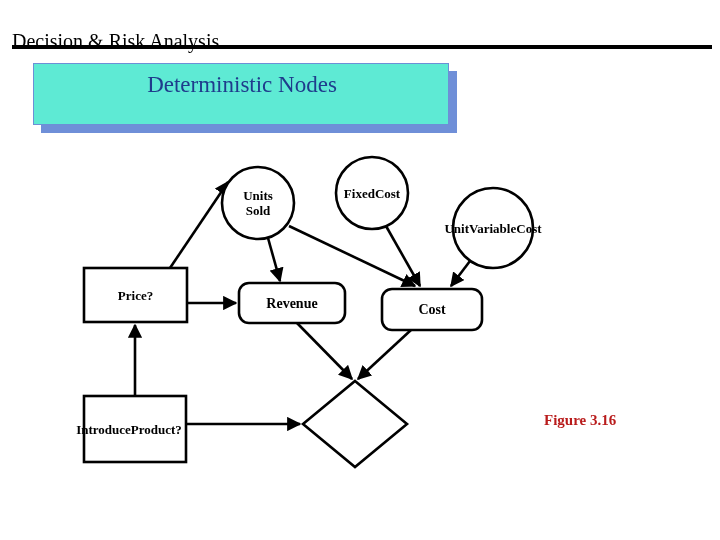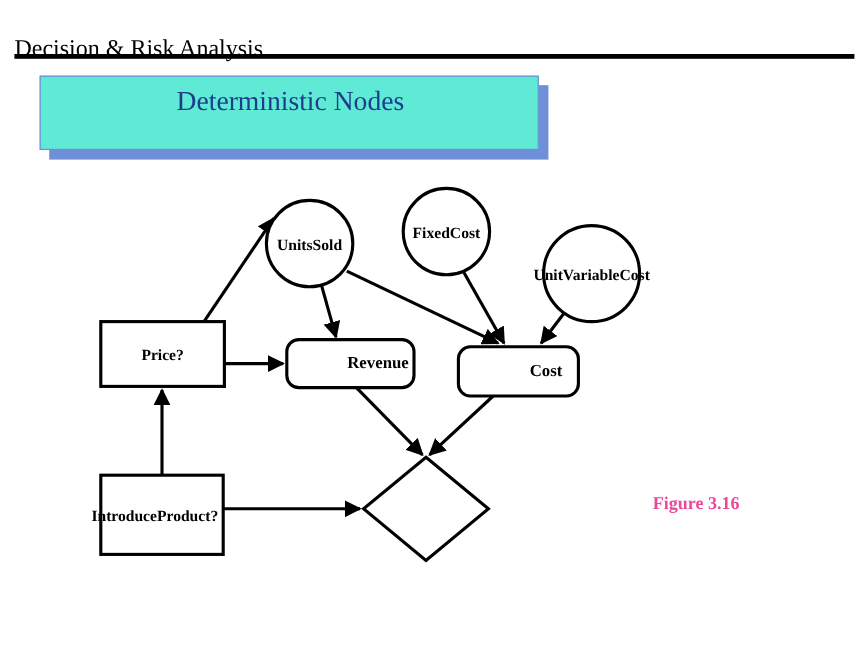--- a/index.html
+++ b/index.html
@@ -91,31 +91,31 @@
     align-items: center;
     justify-content: center;
     text-align: center;
     font-weight: bold;
     color: #000000;
     font-family: "Liberation Serif", "DejaVu Serif", serif;
     pointer-events: none;
   }
   .lbl-circle { font-size: 13px; line-height: 15px; }
   .lbl-rect   { font-size: 13px; line-height: 17px; }
-  .lbl-round  { font-size: 14px; line-height: 17px; margin-left: 23px; }
+  .lbl-round  { font-size: 14px; line-height: 17px; }
   .lbl-diam   { font-size: 14px; line-height: 17px; }
 
   
   #figure-caption {
     position: absolute;
     left: 544px;
     top: 412px;
     font-size: 15px;
     font-weight: bold;
-    color: #ec4899;
+    color: #b91c1c;
     white-space: nowrap;
     font-family: "Liberation Serif", "DejaVu Serif", serif;
   }
 </style>
 </head>
 <body>
 
 <div id="slide">
 
   <div id="header-title">Decision &amp; Risk Analysis</div>
@@ -154,21 +154,21 @@
       <rect x="84" y="268" width="103" height="54"></rect>
       <rect x="84" y="396" width="102" height="66"></rect>
 
       <rect x="239" y="283" width="106" height="40" rx="10" ry="10"></rect>
       <rect x="382" y="289" width="100" height="41" rx="10" ry="10"></rect>
 
       <polygon points="355,381 407,424 355,467 303,424"></polygon>
     </g>
   </svg>
 
-  <div class="node-label lbl-circle" style="left:222px; top:167px; width:72px; height:72px; ">
+  <div class="node-label lbl-circle" style="left:222px; top:167px; width:72px; height:72px; flex-direction:column;">
     <span>Units</span>
     <span>Sold</span>
   </div>
 
   <div class="node-label lbl-circle" style="left:336px; top:157px; width:72px; height:72px; flex-direction:row;">
     <span>Fixed</span>
     <span>Cost</span>
   </div>
 
   <div class="node-label lbl-circle" style="left:453px; top:188px; width:80px; height:80px; flex-direction:row;">

